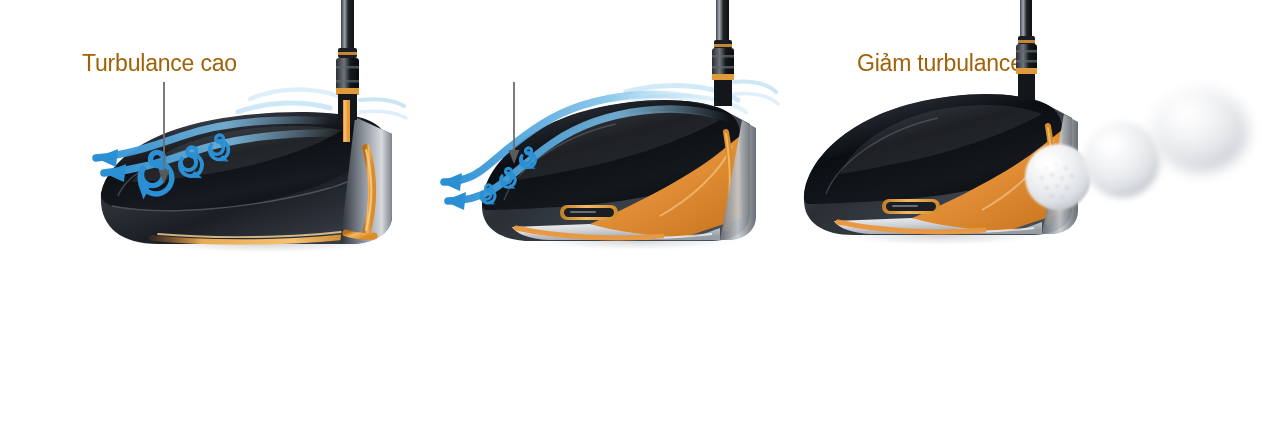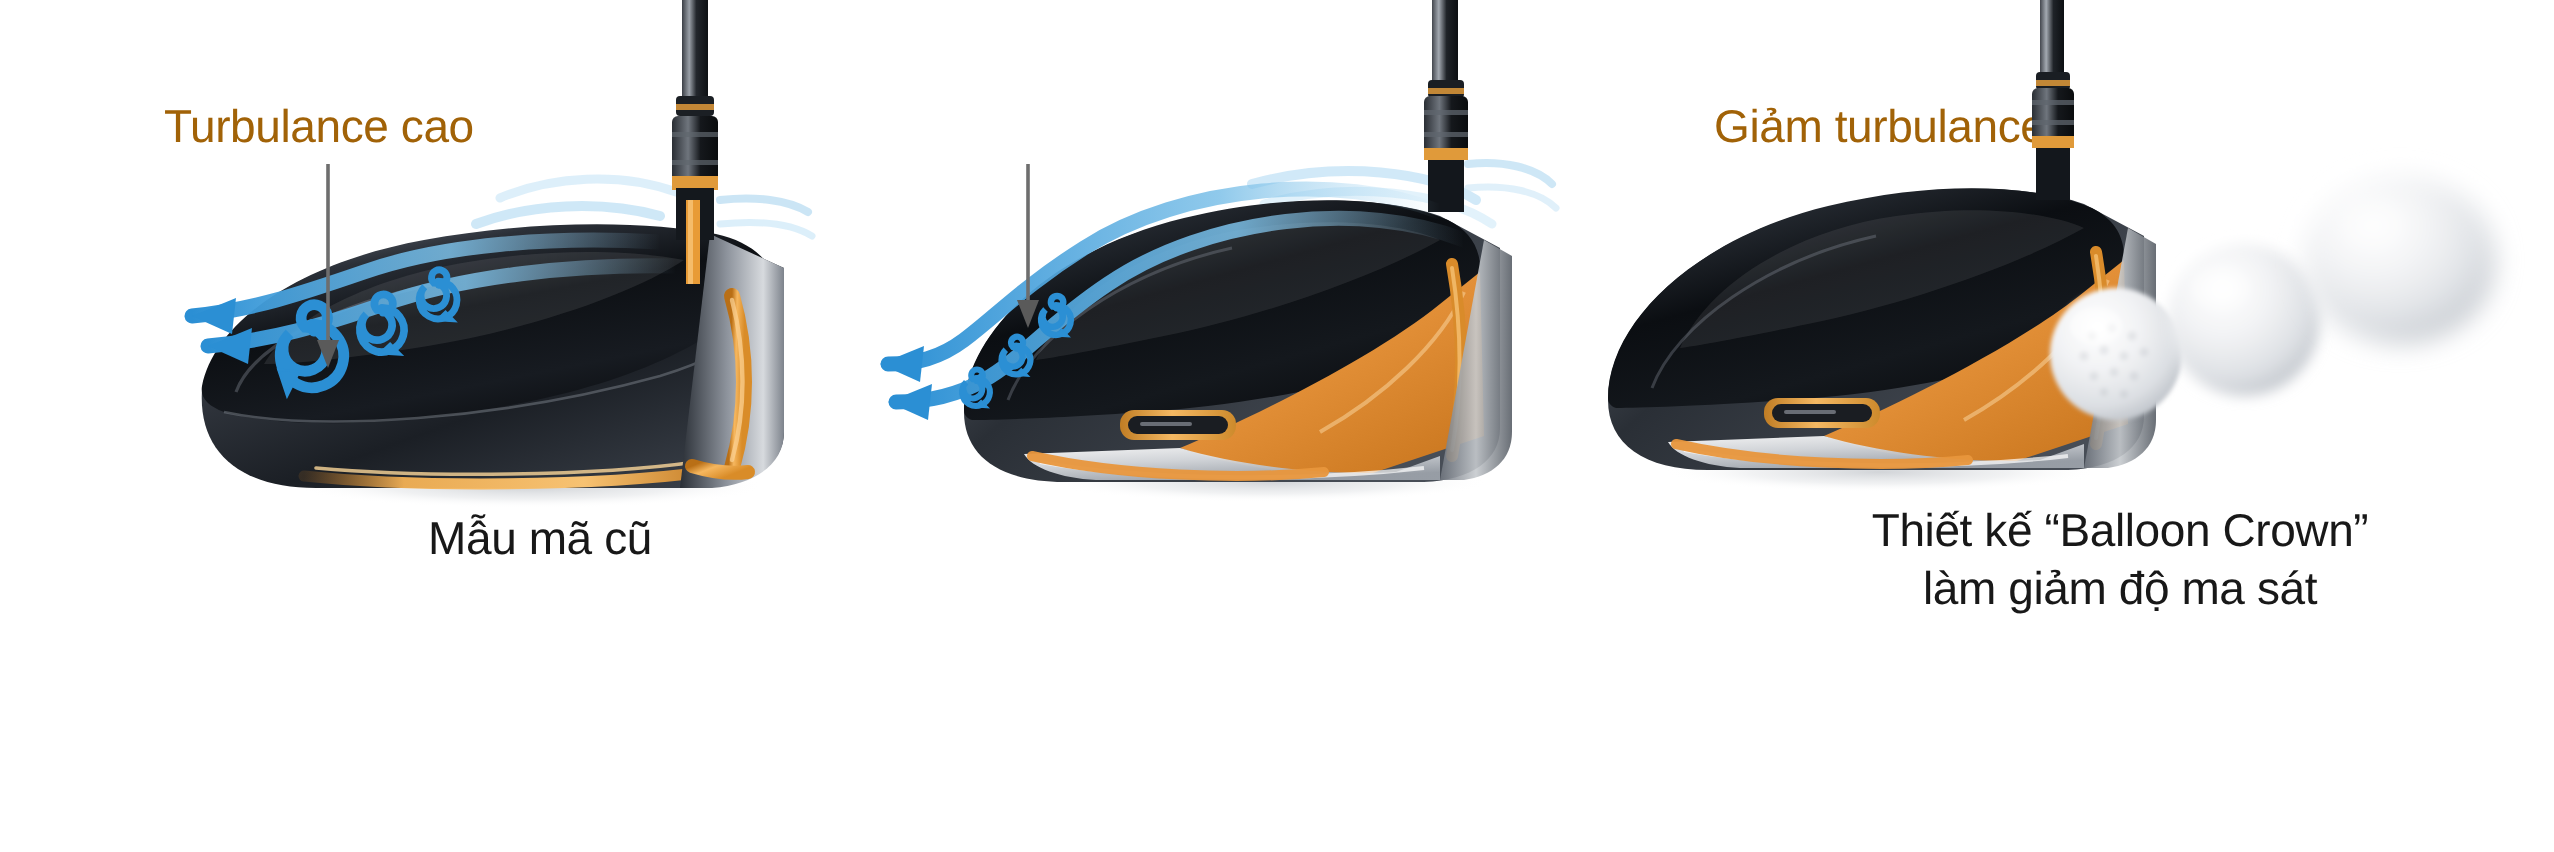--- a/index.html
+++ b/index.html
@@ -223,21 +223,20 @@
       </g>
 
       <g>
         <line x1="164" y1="82" x2="164" y2="172" stroke="#6E6E6E" stroke-width="1.8"></line>
         <polygon points="164,184 158.5,170 169.5,170" fill="#5A5A5A"></polygon>
       </g>
     </svg>
 
     <div class="callout-text" id="callout-old">Turbulance cao</div>
 
-    <div class="caption" id="caption-old">Mẫu mã cũ</div>
   </div>
 
   <div class="panel" id="panel-new">
 
     <svg class="art" width="370" height="426" viewBox="0 0 370 426">
       <defs>
         <linearGradient id="newCrown" x1="0.15" y1="0.0" x2="0.8" y2="1">
           <stop offset="0%" stop-color="#5a616b"></stop>
           <stop offset="14%" stop-color="#262b32"></stop>
           <stop offset="40%" stop-color="#0b0e12"></stop>
@@ -385,22 +384,20 @@
       </g>
 
       <g>
         <line x1="94" y1="82" x2="94" y2="152" stroke="#6E6E6E" stroke-width="1.8"></line>
         <polygon points="94,164 88.5,150 99.5,150" fill="#5A5A5A"></polygon>
       </g>
     </svg>
 
     <div class="callout-text" id="callout-new">Giảm turbulance</div>
 
-    <div class="caption" id="caption-new">Thiết kế “Balloon Crown”
-làm giảm độ ma sát</div>
   </div>
 
   <div class="panel" id="panel-result">
 
     <svg class="art" width="487" height="426" viewBox="0 0 487 426">
       <defs>
         <linearGradient id="rCrown" x1="0.15" y1="0" x2="0.8" y2="1">
           <stop offset="0%" stop-color="#5a616b"></stop>
           <stop offset="14%" stop-color="#262b32"></stop>
           <stop offset="40%" stop-color="#0b0e12"></stop>

